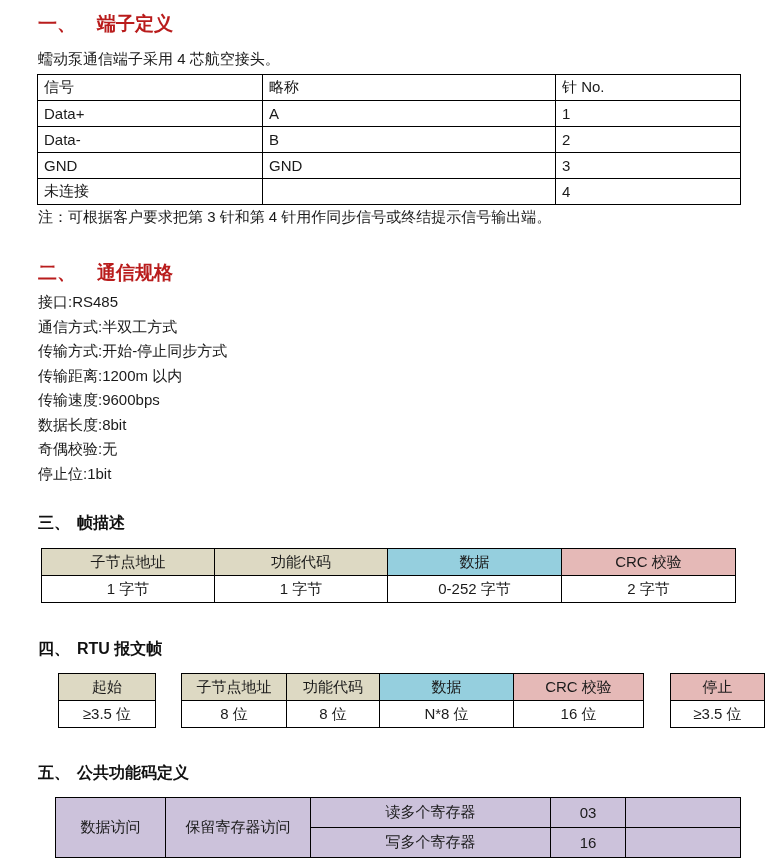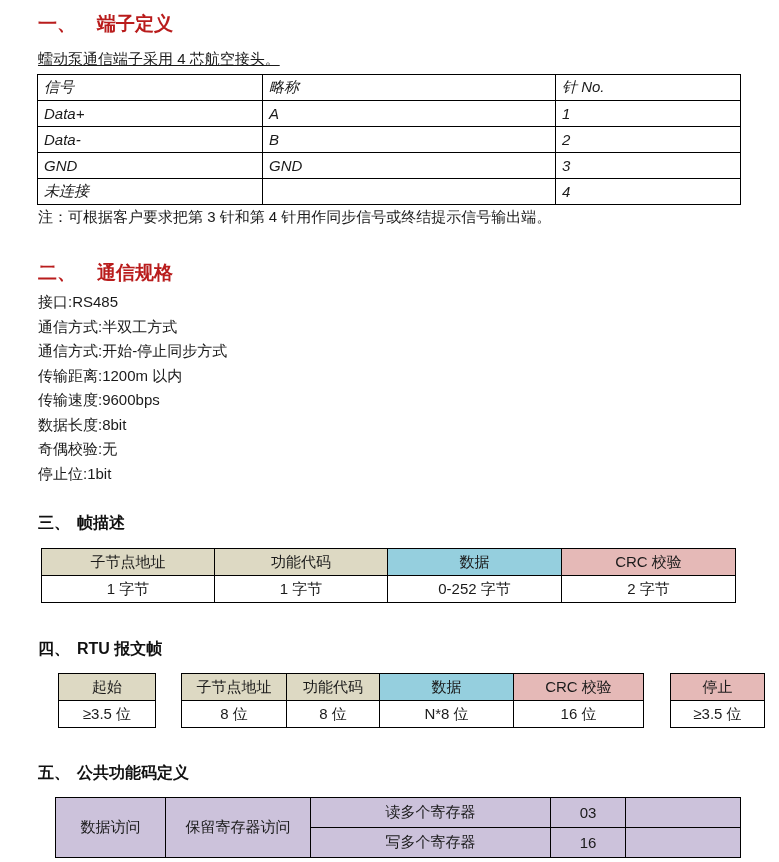--- a/index.html
+++ b/index.html
@@ -14,29 +14,29 @@
   .h-large { font-size: 19px; font-weight: bold; line-height: 23px; color: #b91c1c; }
   .h-small { font-size: 16px; font-weight: bold; line-height: 20px; color: #111; }
   .h-large .hnum { margin-right: 21px; }
   .h-small .hnum { margin-right: 7px; }
   #h1 { margin: 0 0 14px 0; }
   #h2 { margin: 35px 0 6px 0; }
   #h3 { margin: 27px 0 2px 0; }
   #h4 { margin: 36px 0 0 0; }
   #h5 { margin: 35px 0 0 0; }
 
-  .intro { font-size: 15px; line-height: 19px; margin: 0 0 6px 0; text-decoration: underline; }
+  .intro { font-size: 15px; line-height: 19px; margin: 0 0 6px 0; }
   .note  { font-size: 15px; line-height: 19px; margin: 2px 0 0 0; }
   .spec-line { font-size: 15px; line-height: 24.5px; }
 
   
   table { border-collapse: collapse; table-layout: fixed; }
   td { border: 1px solid #000; font-size: 15px; overflow: hidden; white-space: nowrap; }
 
-  .t1 { width: 703px; margin-left: -1px; font-style: italic; }
+  .t1 { width: 703px; margin-left: -1px; }
   .t1 td { height: 25px; text-align: left; padding: 0 6px; }
 
   .t2 { width: 694px; margin-left: 3px; margin-top: 15px; }
   .t2 td { height: 26px; text-align: center; padding: 0 2px; }
 
   .rtu-row { display: flex; align-items: flex-start; margin-top: 14px; margin-left: 20px; }
   .t3 td { height: 26px; text-align: center; padding: 0 2px; }
   .t3a { width: 98px; }
   .t3b { width: 462px; margin-left: 25px; }
   .t3c { width: 95px; margin-left: 26px; }
@@ -89,21 +89,21 @@
   </tbody>
     </table>
   <div class="note">注：可根据客户要求把第 3 针和第 4 针用作同步信号或终结提示信号输出端。</div>
 
   <div id="h2" class="h-large">
     <span class="hnum">二、</span><span>通信规格</span>
   </div>
   <div>
     <div class="spec-line">接口:RS485</div>
     <div class="spec-line">通信方式:半双工方式</div>
-    <div class="spec-line">通信方式:开始-停止同步方式</div>
+    <div class="spec-line">传输方式:开始-停止同步方式</div>
     <div class="spec-line">传输距离:1200m 以内</div>
     <div class="spec-line">传输速度:9600bps</div>
     <div class="spec-line">数据长度:8bit</div>
     <div class="spec-line">奇偶校验:无</div>
     <div class="spec-line">停止位:1bit</div>
   </div>
 
   <div id="h3" class="h-small">
     <span class="hnum">三、</span><span>帧描述</span>
   </div>

